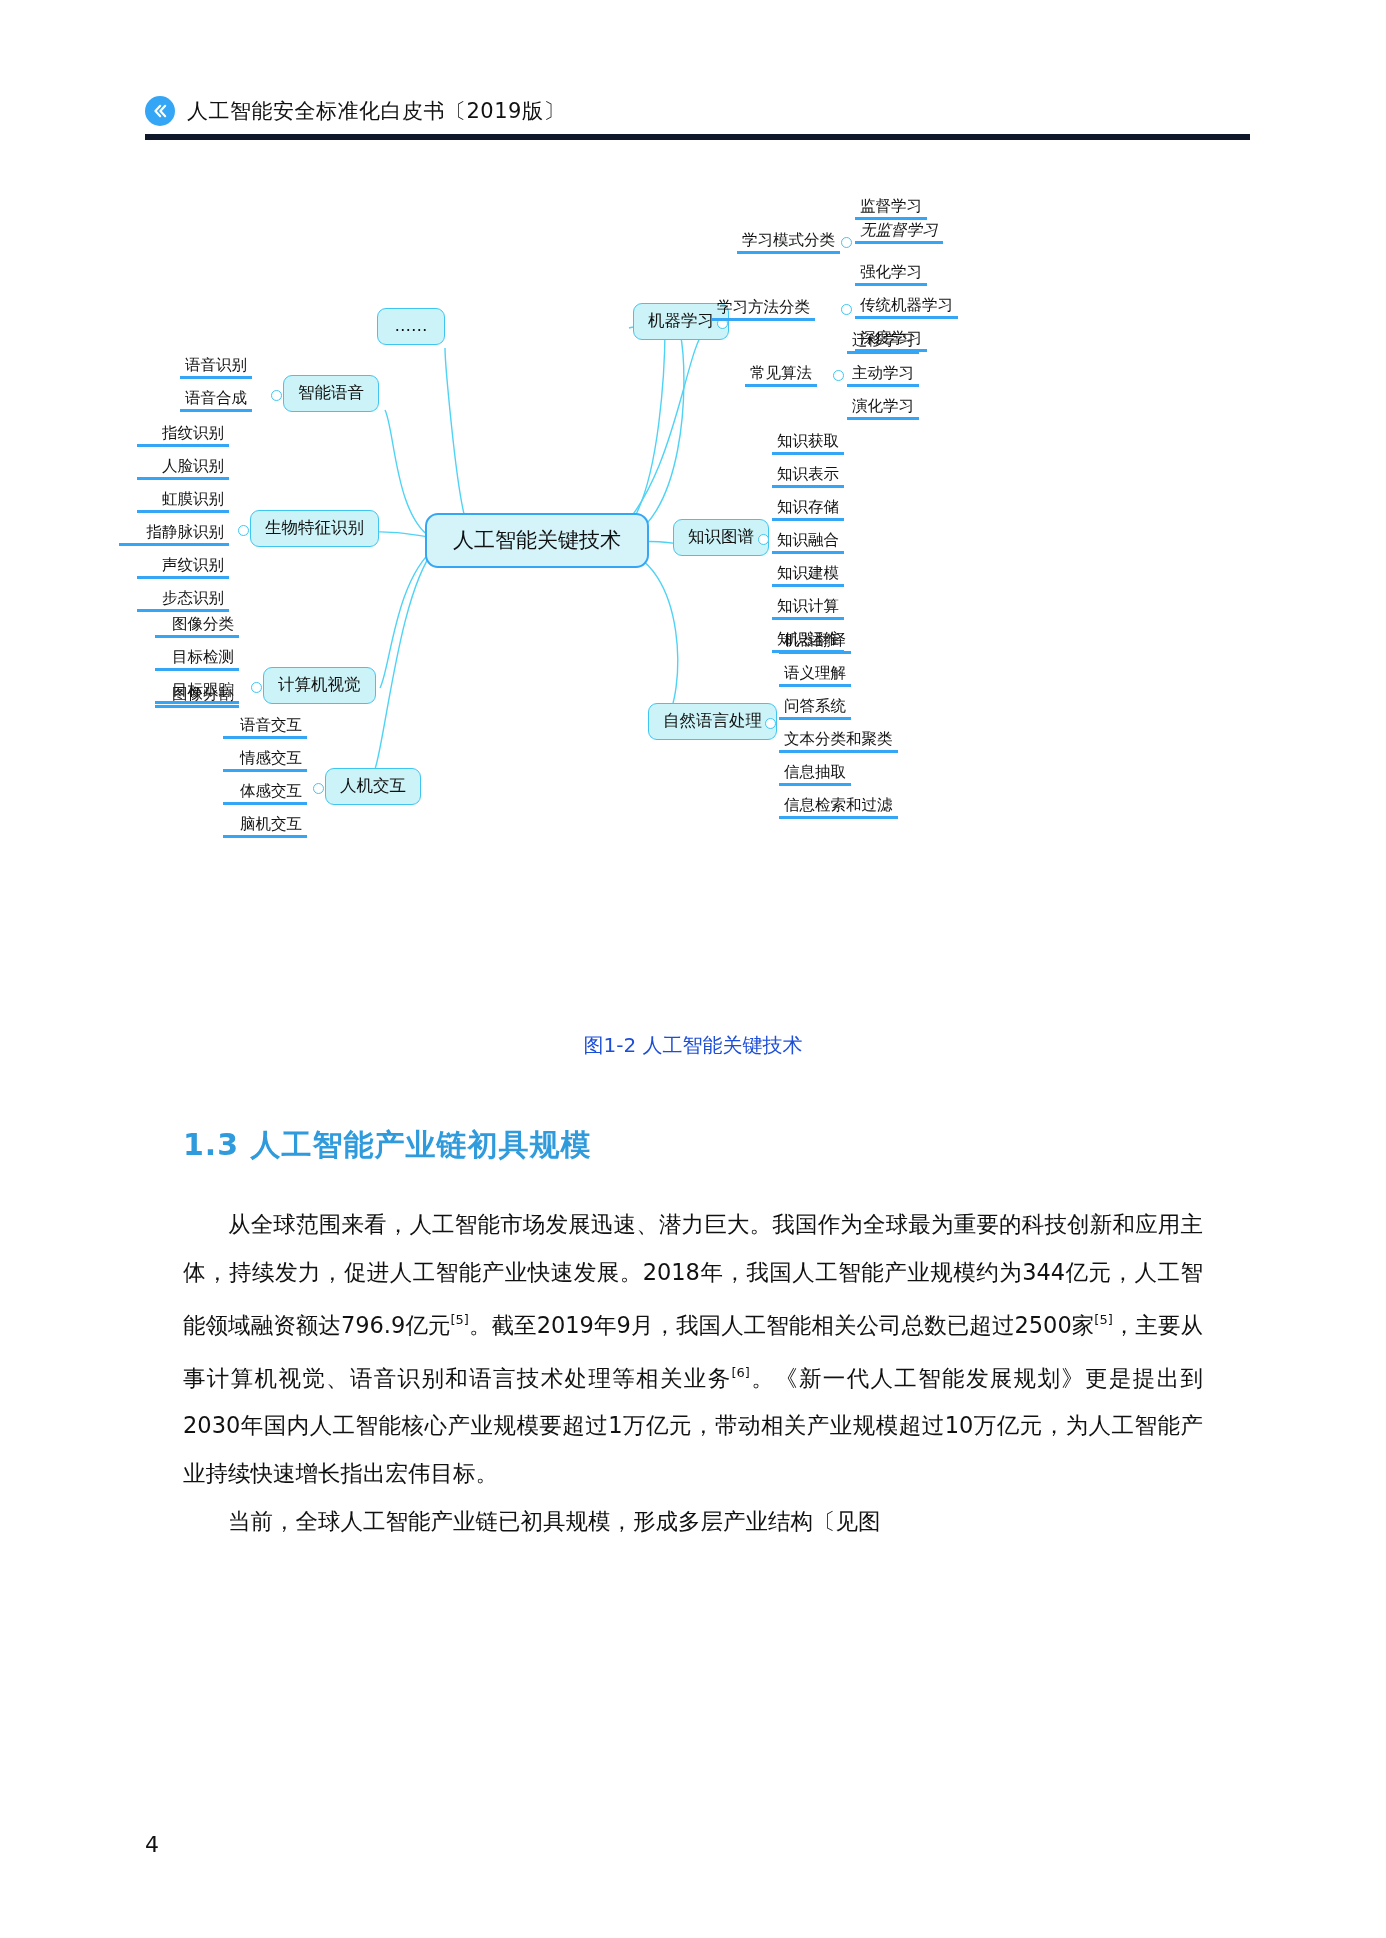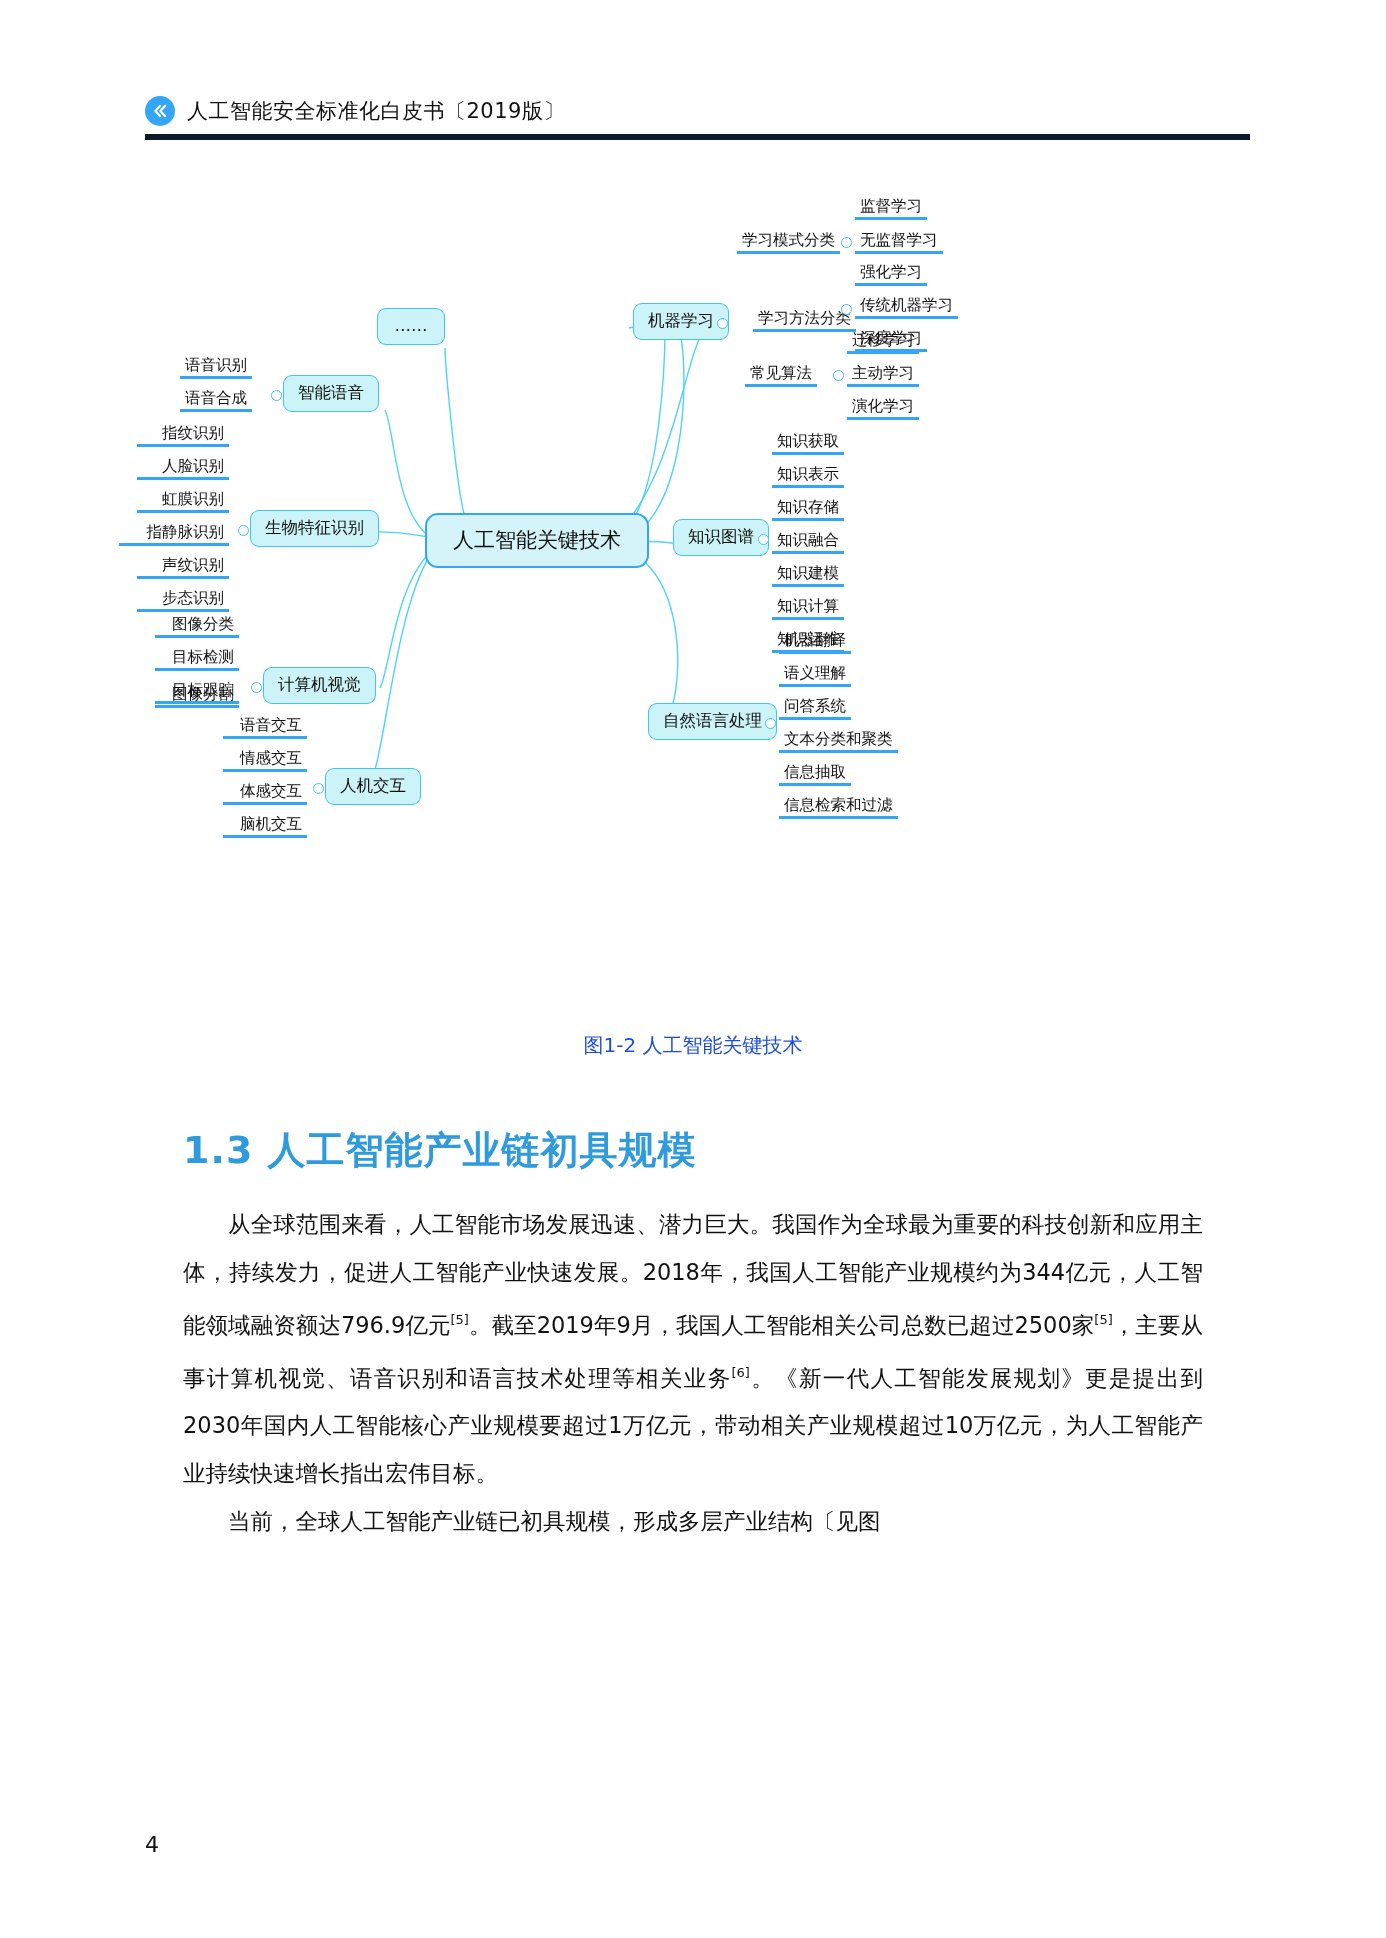--- a/index.html
+++ b/index.html
@@ -113,21 +113,21 @@
     text-align: center;
     font-size: 20px;
     color: #1d4ed8;
   }
 
   
   .section-heading {
     position: absolute;
     left: 183px;
     top: 1125px;
-    font-size: 38px;
+    font-size: 30px;
     font-weight: bold;
     color: #2f9bdc;
     letter-spacing: 1px;
   }
 
   
   .body-copy {
     position: absolute;
     left: 183px;
     top: 1200px;
@@ -192,24 +192,24 @@
 
   <div class="node box" style="left:232px; top:128px; min-width:68px;">……</div>
 
   <div class="node box" style="left:488px; top:123px;">机器学习</div>
   <span class="handle" style="left:572px; top:138px;"></span>
 
   <div class="node leaf right" style="left:592px; top:52px;">学习模式分类</div>
   <span class="handle" style="left:696px; top:57px;"></span>
 
   <div class="node leaf right" style="left:710px; top:18px;">监督学习</div>
-  <div class="node leaf right" style="left:710px; top:52px;">无监督学习</div>
+  <div class="node leaf right" style="left:710px; top:42px;font-style:italic;">无监督学习</div>
   <div class="node leaf right" style="left:710px; top:84px;">强化学习</div>
 
-  <div class="node leaf right" style="left:608px; top:119px;margin-top:11px;">学习方法分类</div>
+  <div class="node leaf right" style="left:567px; top:119px;">学习方法分类</div>
   <span class="handle" style="left:696px; top:124px;"></span>
 
   <div class="node leaf right" style="left:710px; top:117px;">传统机器学习</div>
   <div class="node leaf right" style="left:710px; top:150px;">深度学习</div>
 
   <div class="node leaf right" style="left:600px; top:185px;">常见算法</div>
   <span class="handle" style="left:688px; top:190px;"></span>
 
   <div class="node leaf right" style="left:702px; top:152px;">迁移学习</div>
   <div class="node leaf right" style="left:702px; top:185px;">主动学习</div>

